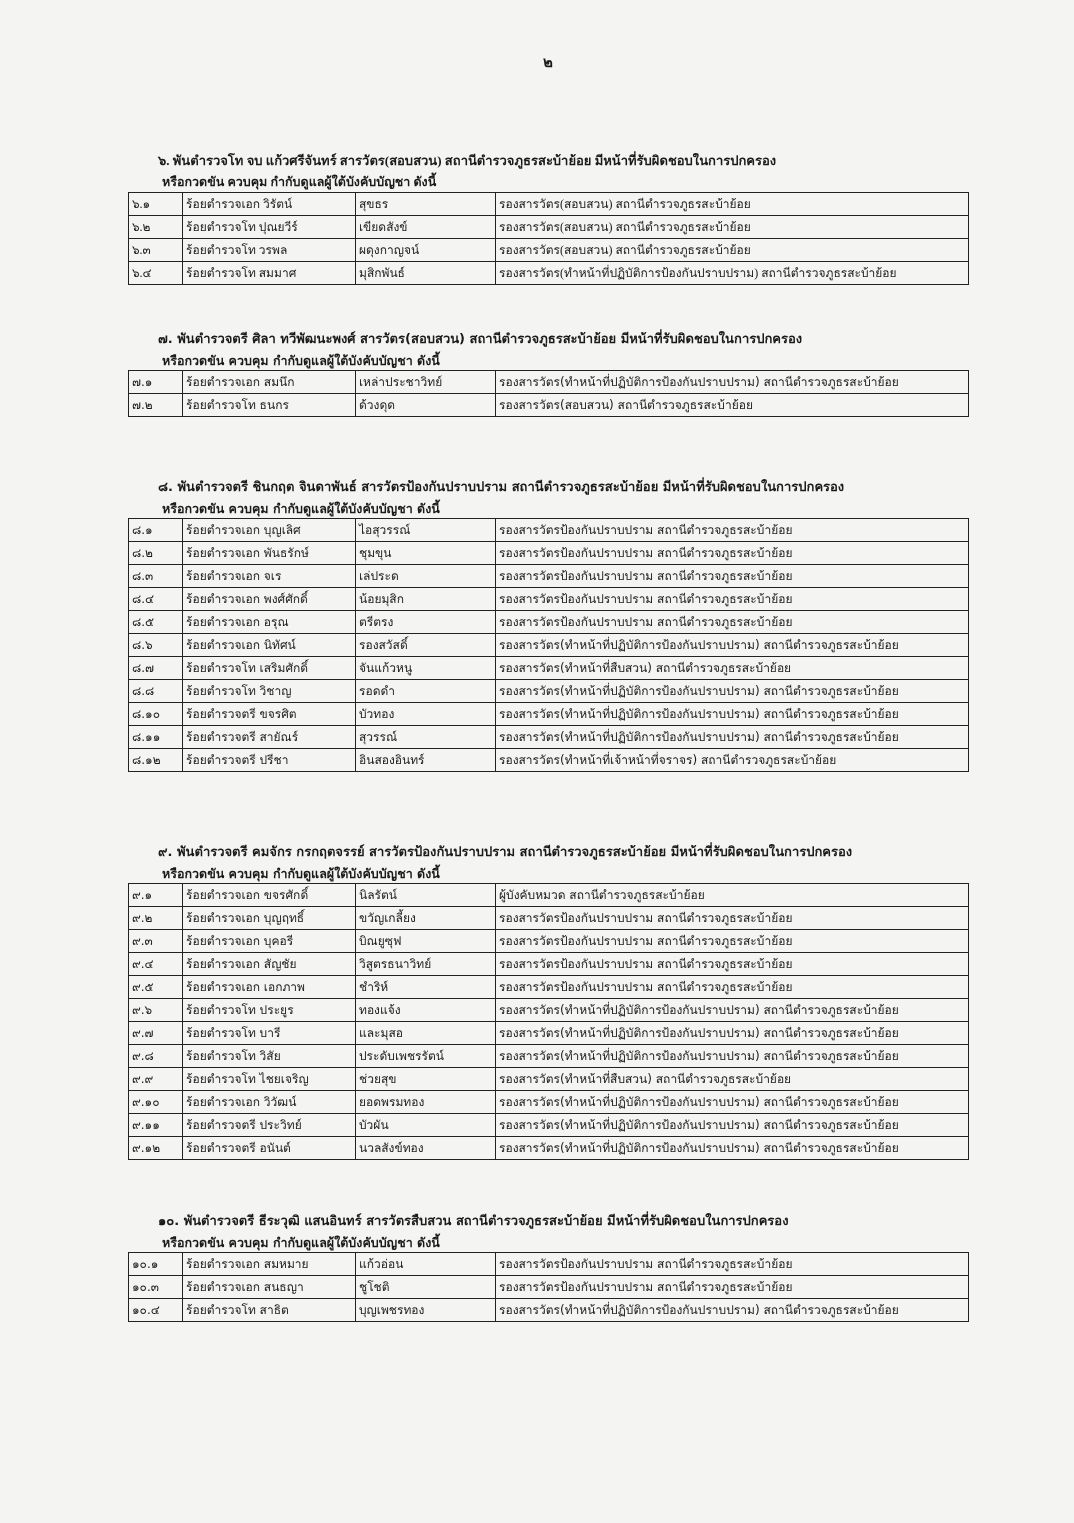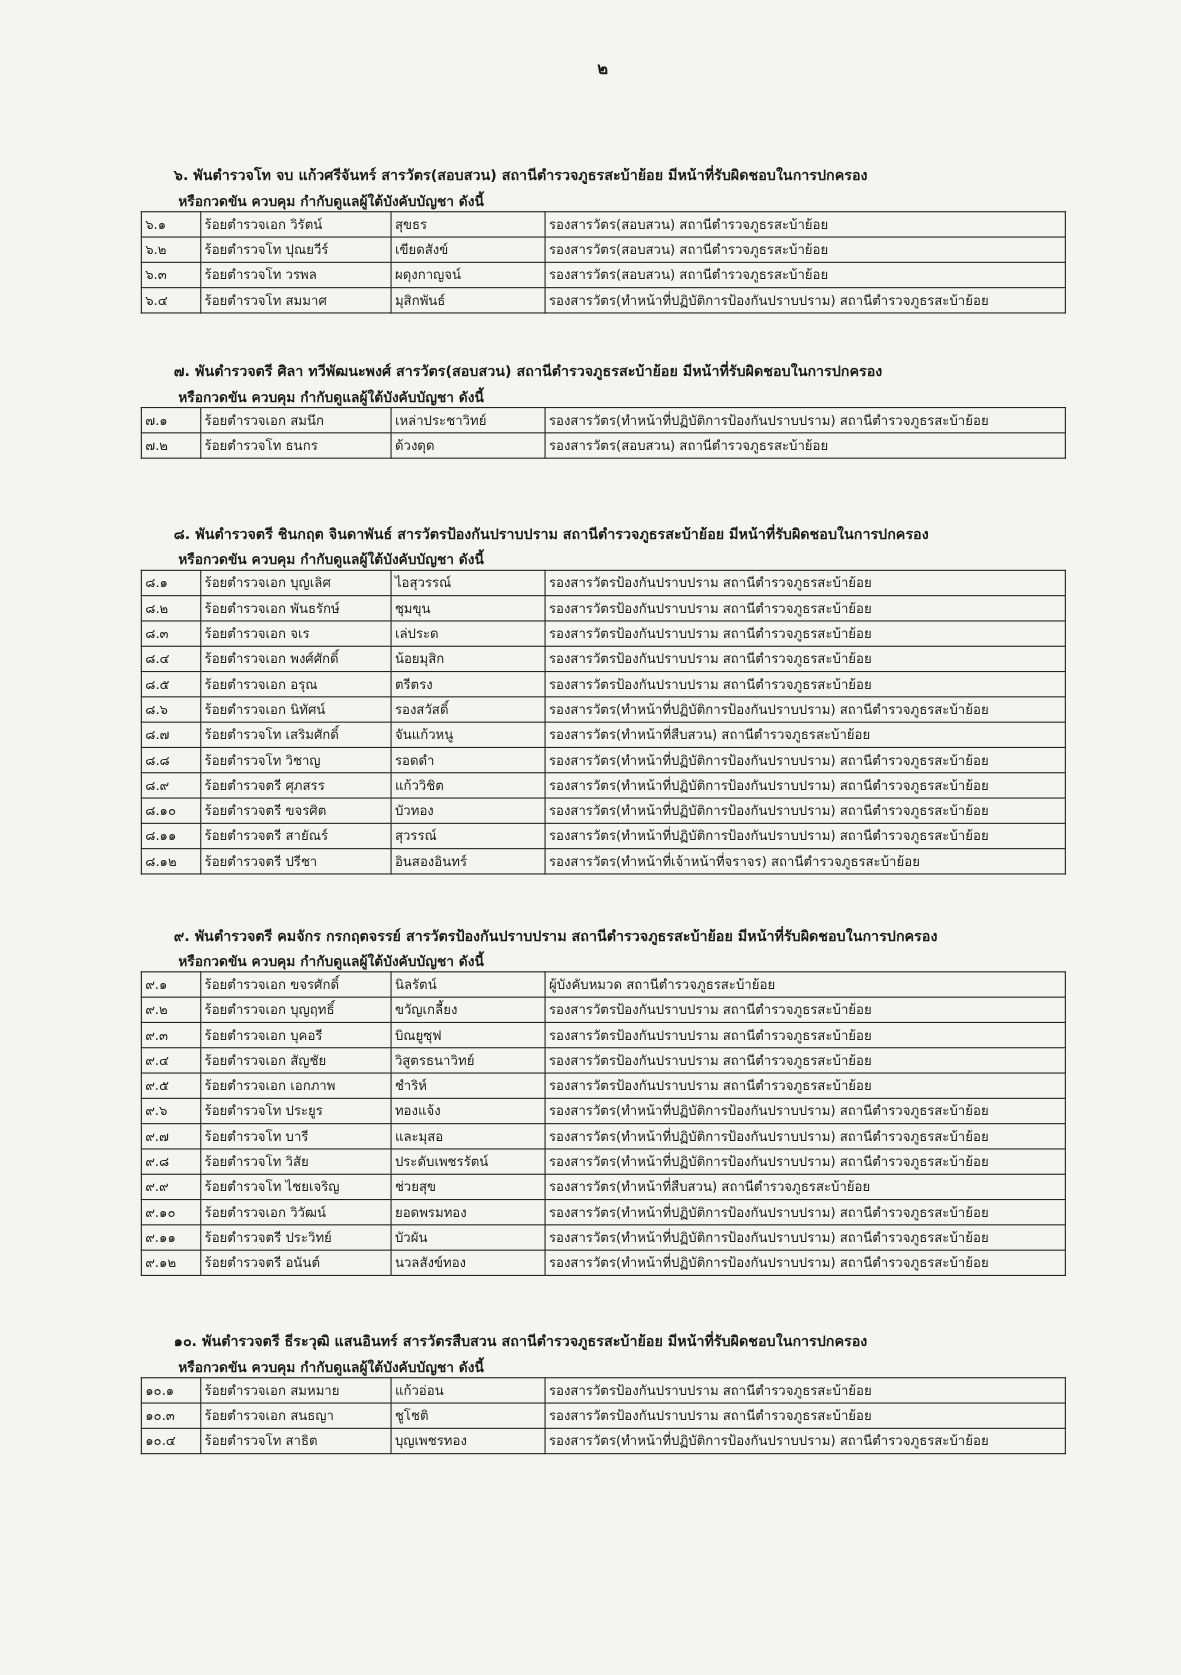--- a/index.html
+++ b/index.html
@@ -28,21 +28,21 @@
     vertical-align: middle; line-height: 16px;
   }
   col.c1 { width: 54px; } col.c2 { width: 173px; } col.c3 { width: 140px; } col.c4 { width: 473px; }
 </style>
 </head>
 <body>
 
 <div class="page-num">๒</div>
 
 <div id="sections-root">
-    <div class="section" style="top: 152px;">
+    <div class="section" style="top: 152px; font-family: Liberation Serif, serif;">
       <div class="sec-head">๖. พันตำรวจโท จบ  แก้วศรีจันทร์  สารวัตร(สอบสวน) สถานีตำรวจภูธรสะบ้าย้อย มีหน้าที่รับผิดชอบในการปกครอง</div>
       <div class="sec-sub">หรือกวดขัน ควบคุม กำกับดูแลผู้ใต้บังคับบัญชา  ดังนี้</div>
       <table>
         <colgroup>
           <col class="c1">
           <col class="c2">
           <col class="c3">
           <col class="c4">
         </colgroup>
         <tbody>
@@ -152,26 +152,20 @@
             <td>จันแก้วหนู</td>
             <td>รองสารวัตร(ทำหน้าที่สืบสวน) สถานีตำรวจภูธรสะบ้าย้อย</td>
           </tr>
           <tr>
             <td>๘.๘</td>
             <td>ร้อยตำรวจโท วิชาญ</td>
             <td>รอดดำ</td>
             <td>รองสารวัตร(ทำหน้าที่ปฏิบัติการป้องกันปราบปราม) สถานีตำรวจภูธรสะบ้าย้อย</td>
           </tr>
           <tr>
-            <td>๘.๙</td>
-            <td>ร้อยตำรวจตรี ศุภสรร</td>
-            <td>แก้ววิชิต</td>
-            <td>รองสารวัตร(ทำหน้าที่ปฏิบัติการป้องกันปราบปราม) สถานีตำรวจภูธรสะบ้าย้อย</td>
-          </tr>
-          <tr>
             <td>๘.๑๐</td>
             <td>ร้อยตำรวจตรี ขจรศิต</td>
             <td>บัวทอง</td>
             <td>รองสารวัตร(ทำหน้าที่ปฏิบัติการป้องกันปราบปราม) สถานีตำรวจภูธรสะบ้าย้อย</td>
           </tr>
           <tr>
             <td>๘.๑๑</td>
             <td>ร้อยตำรวจตรี สายัณร์</td>
             <td>สุวรรณ์</td>
             <td>รองสารวัตร(ทำหน้าที่ปฏิบัติการป้องกันปราบปราม) สถานีตำรวจภูธรสะบ้าย้อย</td>

